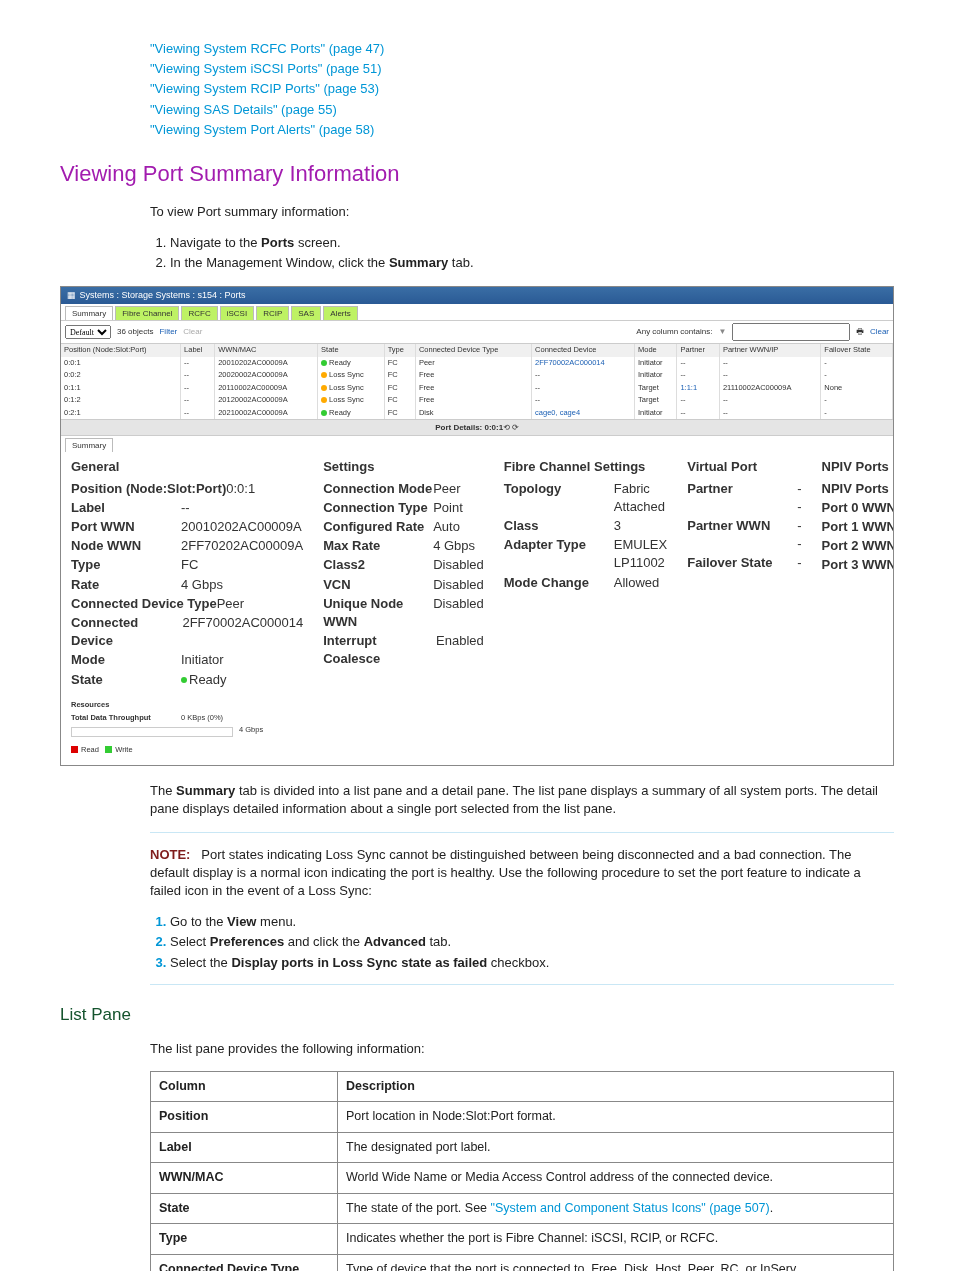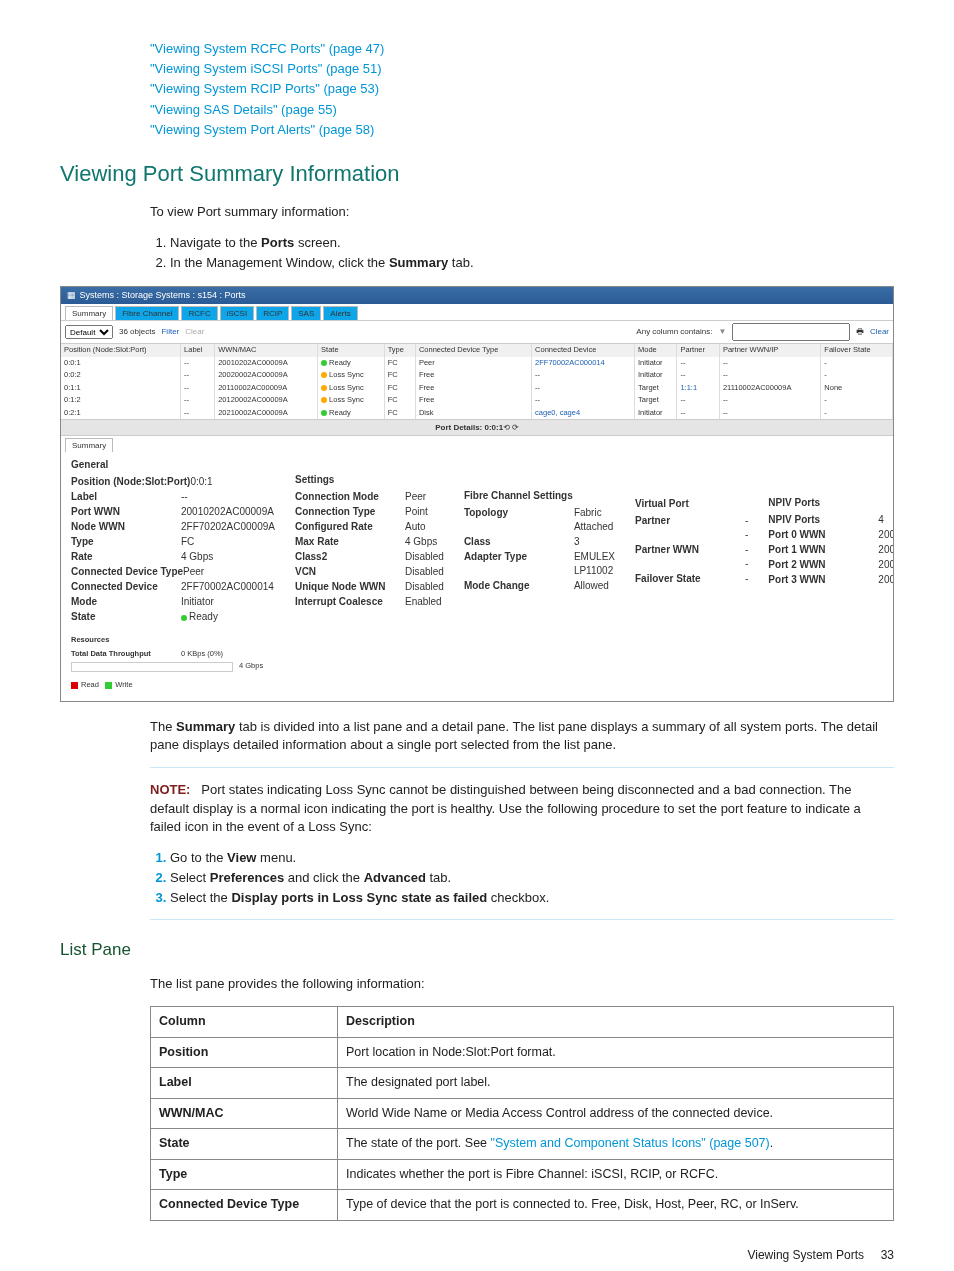--- a/index.html
+++ b/index.html
@@ -17,21 +17,21 @@
     text-decoration: none;
   }
   .links-block {
     margin-left: 90px;
     margin-bottom: 20px;
   }
   .links-block div {
     margin-bottom: 2px;
   }
   h2.section {
-    color: #0f766e;
+    color: #a21caf;
     font-weight: normal;
     font-size: 22px;
     margin: 18px 0 8px 0;
   }
   .indent {
     margin-left: 90px;
   }
   ol {
     margin: 4px 0 10px 0;
     padding-left: 20px;
@@ -60,36 +60,37 @@
     padding: 2px 4px 0 4px;
     border-bottom: 1px solid #ccc;
     display: flex;
     gap: 0;
     font-size: 8px;
   }
   .ss-tab {
     border: 1px solid #bbb;
     border-bottom: none;
     padding: 1px 6px;
-    background: #0ea5e9;
+    background: #bef264;
     margin-right: 2px;
   }
   .ss-tab.active {
     background: #fff;
   }
   .ss-toolbar {
     padding: 2px 4px;
     border-bottom: 1px solid #ccc;
     display: flex;
     align-items: center;
     gap: 6px;
   }
   .ss-toolbar select {
     font-size: 8px;
     height: 14px;
+    font-family: Liberation Serif, serif;
   }
   .ss-link { color: #1a5fb4; }
   .ss-table {
     width: 100%;
     border-collapse: collapse;
     font-size: 7.5px;
   }
   .ss-table th, .ss-table td {
     border-right: 1px solid #ddd;
     padding: 1px 3px;
@@ -119,22 +120,21 @@
     justify-content: center;
   }
   .ss-subtabs {
     padding: 2px 4px 0 4px;
     display: flex;
   }
   .ss-details {
     display: flex;
     padding: 6px 10px;
     gap: 20px;
-    font-size: 10px;
-    align-items: center;
+    font-size: 13px;
   }
   .ss-col {
     flex: 1;
   }
   .ss-col-title {
     font-weight: bold;
     margin-bottom: 3px;
   }
   .ss-kv {
     display: flex;

